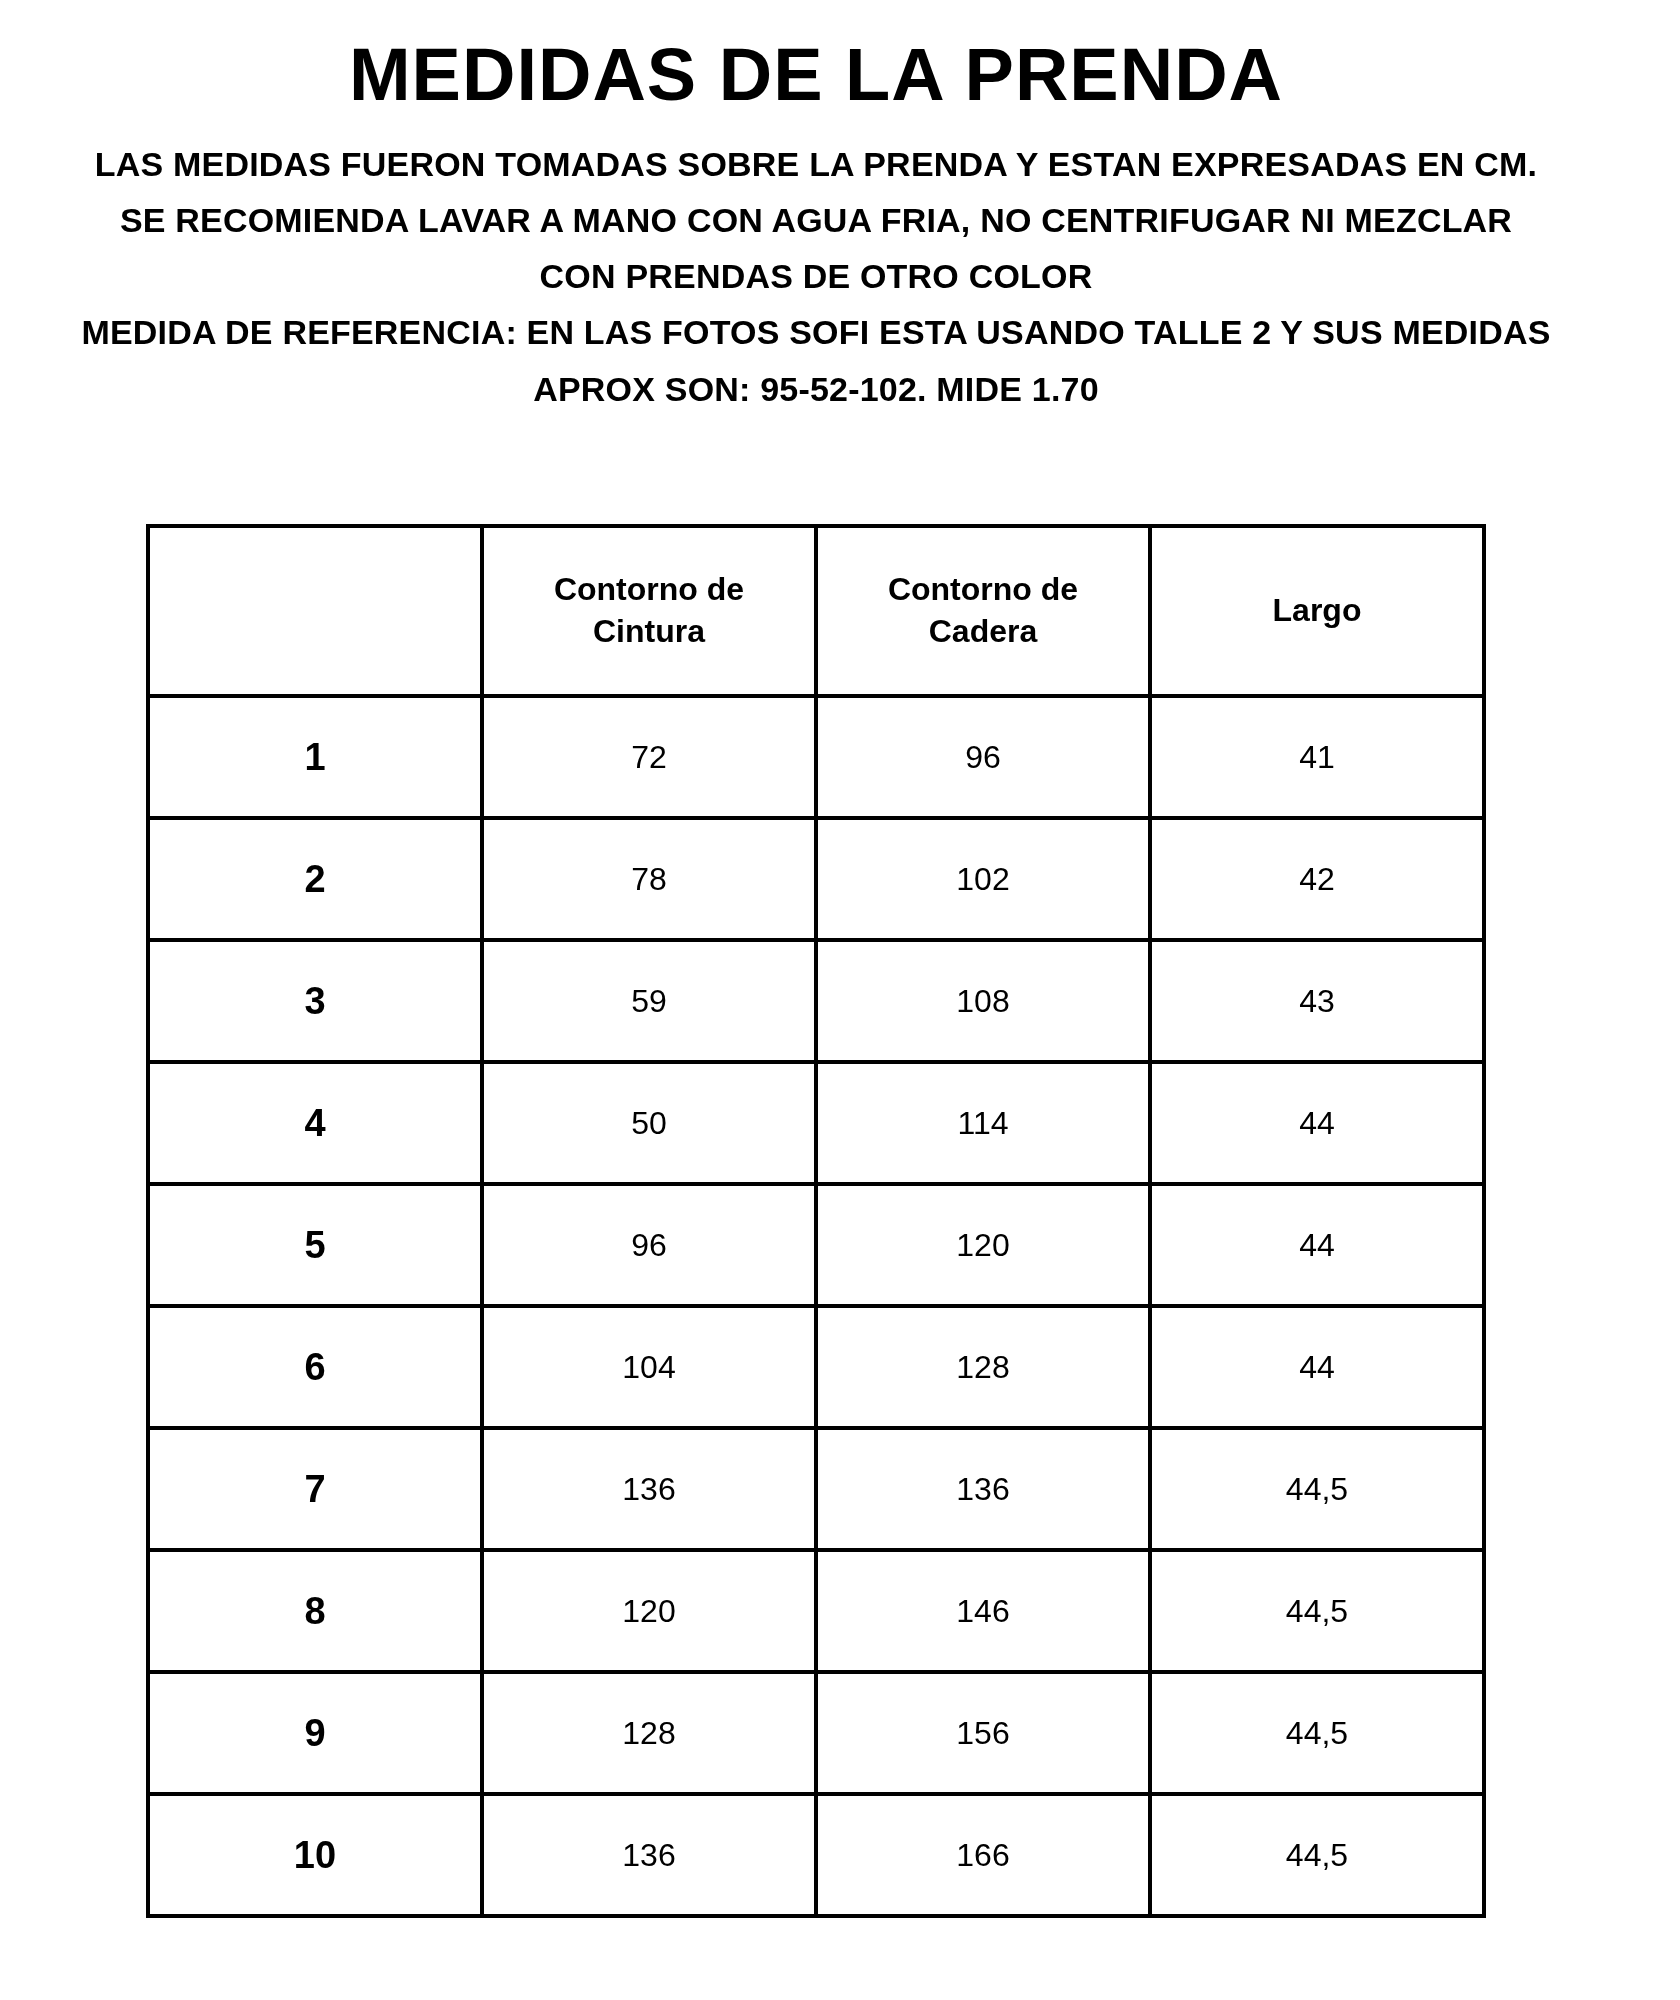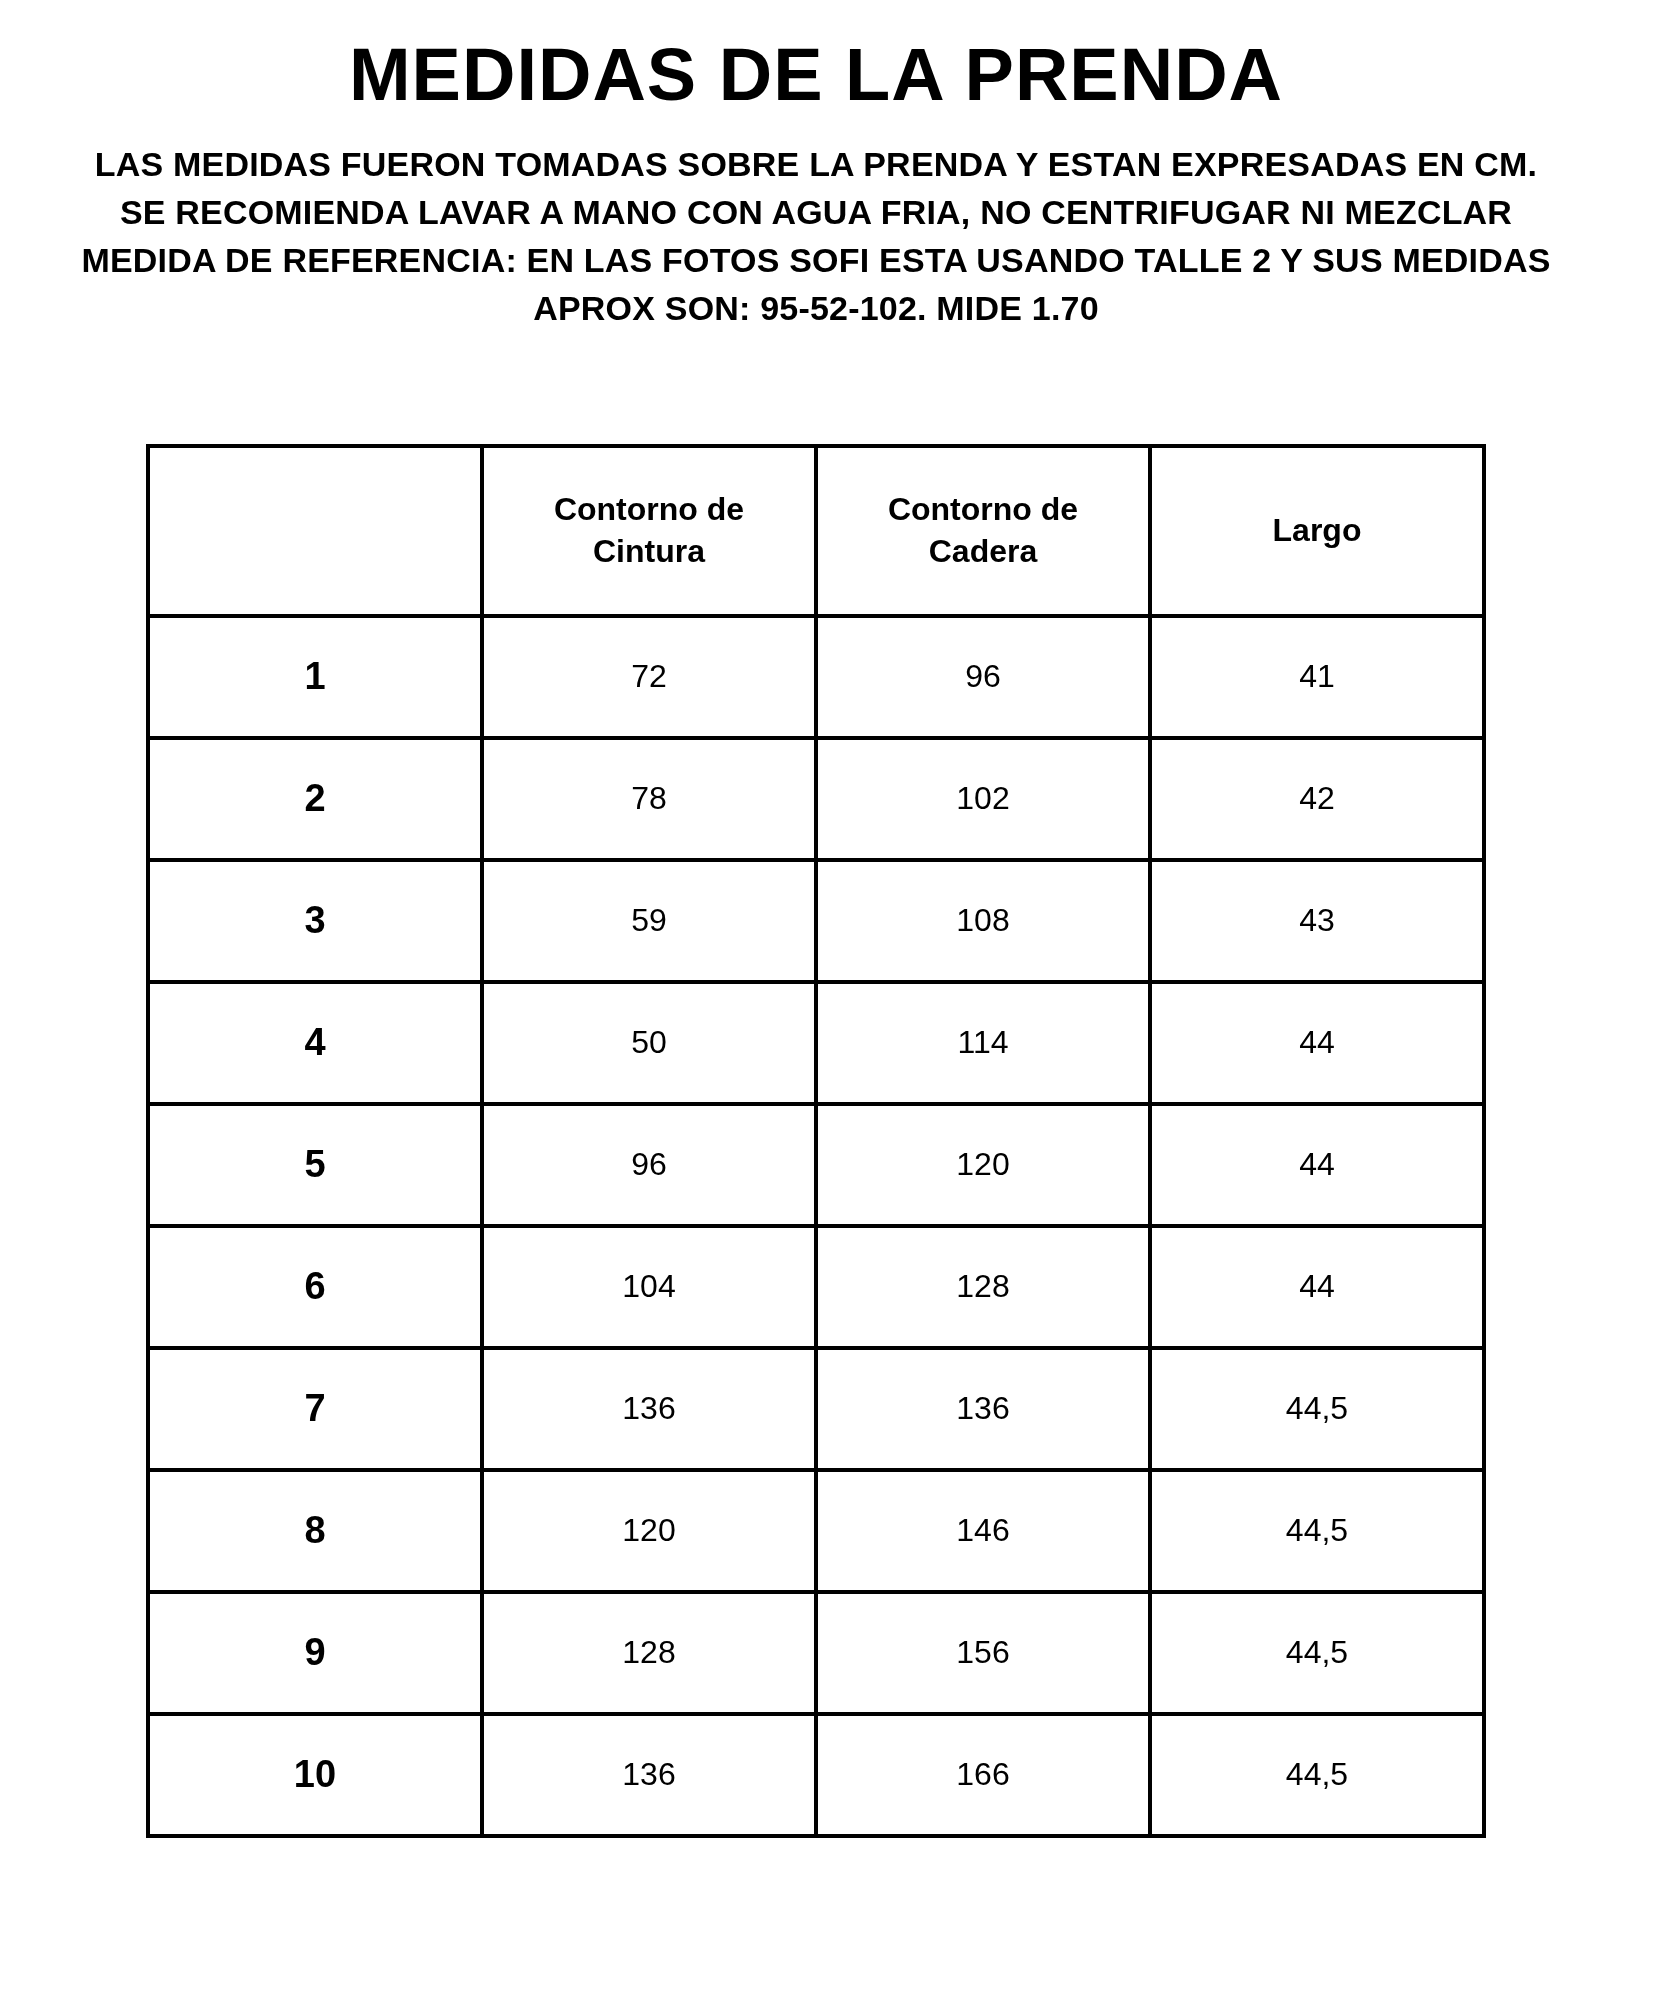--- a/index.html
+++ b/index.html
@@ -31,21 +31,21 @@
   .intro {
     text-align: center;
     font-size: 34px;
     line-height: 1.42;
     font-weight: 700;
     letter-spacing: 0.2px;
     margin: 0 auto;
     max-width: 1600px;
   }
   .intro p {
-    margin: 0;
+    margin: 8px;
   }
   .table-wrap {
     margin-top: 96px;
     display: flex;
     justify-content: center;
   }
   table.size-table {
     border-collapse: collapse;
     width: 1320px;
     table-layout: fixed;
@@ -93,20 +93,21 @@
 </head>
 <body>
 
 <div class="page">
 
   <h1 class="title">MEDIDAS DE LA PRENDA</h1>
 
   <div class="intro">
     <p>LAS MEDIDAS FUERON TOMADAS SOBRE LA PRENDA Y ESTAN EXPRESADAS EN CM.</p>
     <p>SE RECOMIENDA LAVAR A MANO CON AGUA FRIA, NO CENTRIFUGAR NI MEZCLAR</p>
+    <p>CON PRENDAS DE OTRO COLOR</p>
     <p>MEDIDA DE REFERENCIA: EN LAS FOTOS SOFI ESTA USANDO TALLE 2 Y SUS MEDIDAS</p>
     <p>APROX SON: 95-52-102. MIDE 1.70</p>
   </div>
 
   <div class="table-wrap">
     <table class="size-table">
       <thead>
         <tr>
           <th class="col-size"></th>
           <th class="col-waist">

